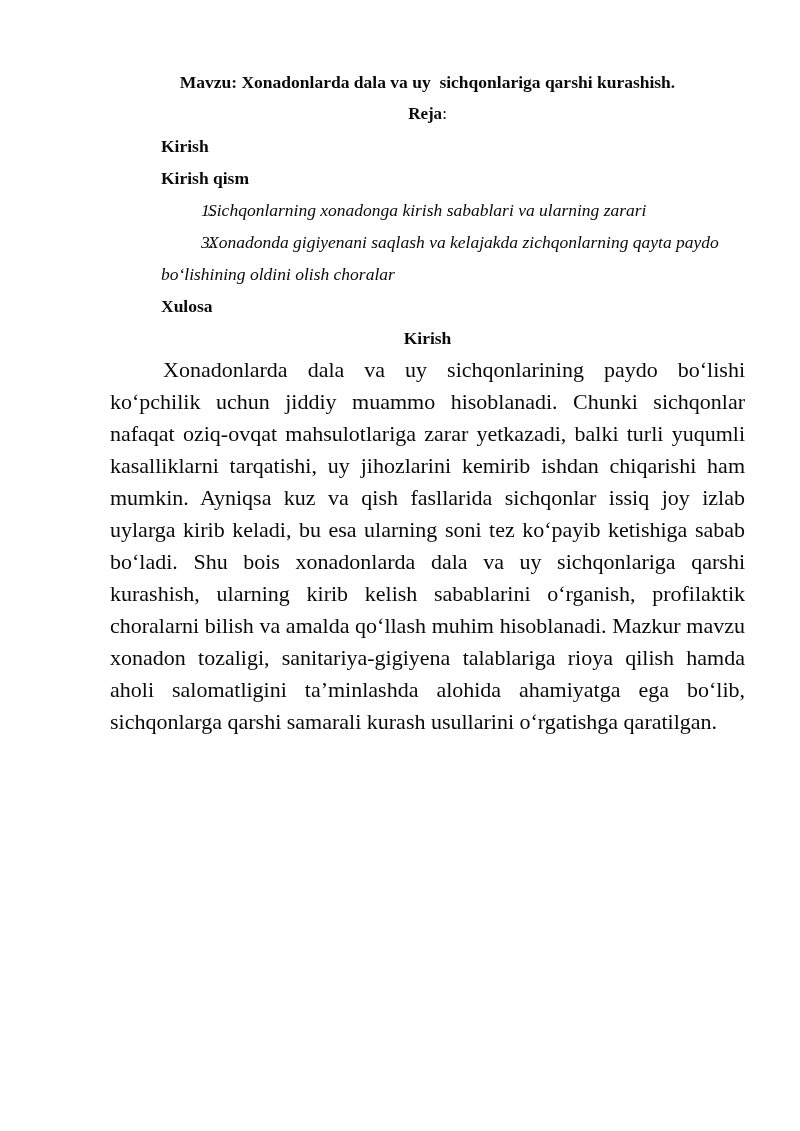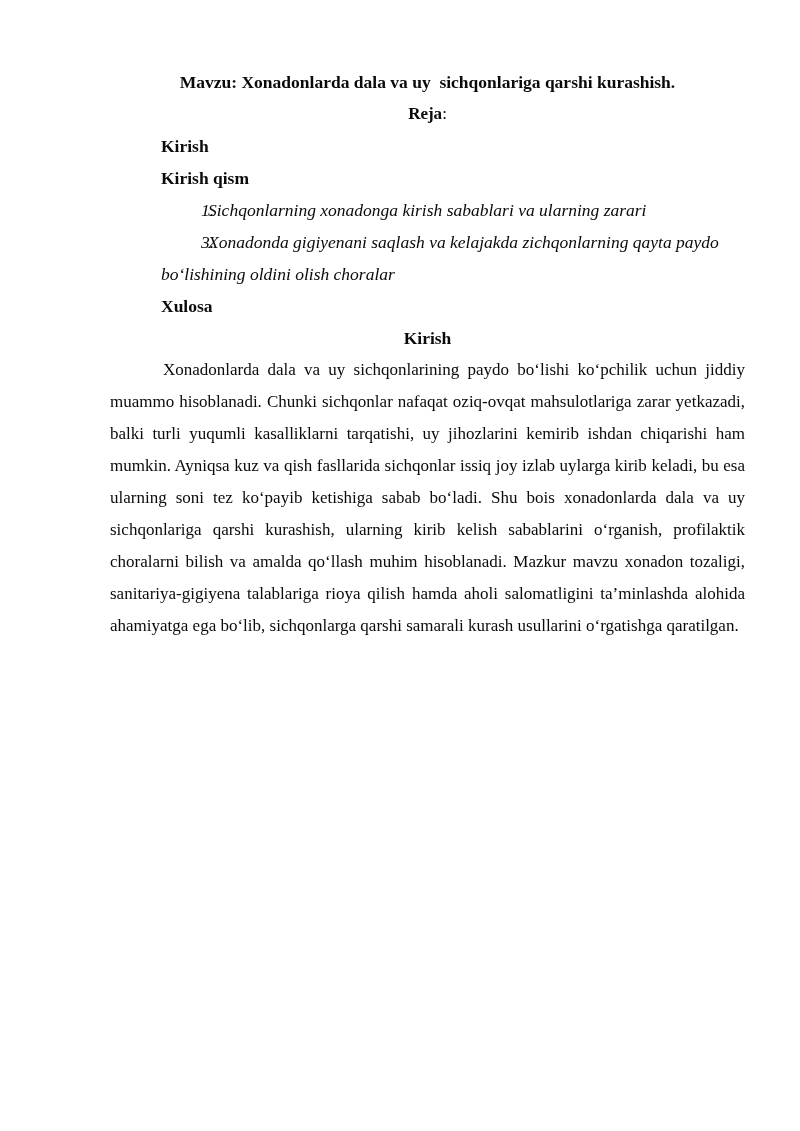--- a/index.html
+++ b/index.html
@@ -86,21 +86,21 @@
     line-height: 32px;
     margin: 0;
   }
 
   
   .body-paragraph {
     margin: 0;
     text-align: justify;
     text-justify: inter-word;
     text-indent: 53px;
-    font-size: 17px;
+    font-size: 22px;
     line-height: 32px;
     hyphens: none;
   }
 </style>
 </head>
 <body>
 
 <div class="page">
   <div class="content">
 

